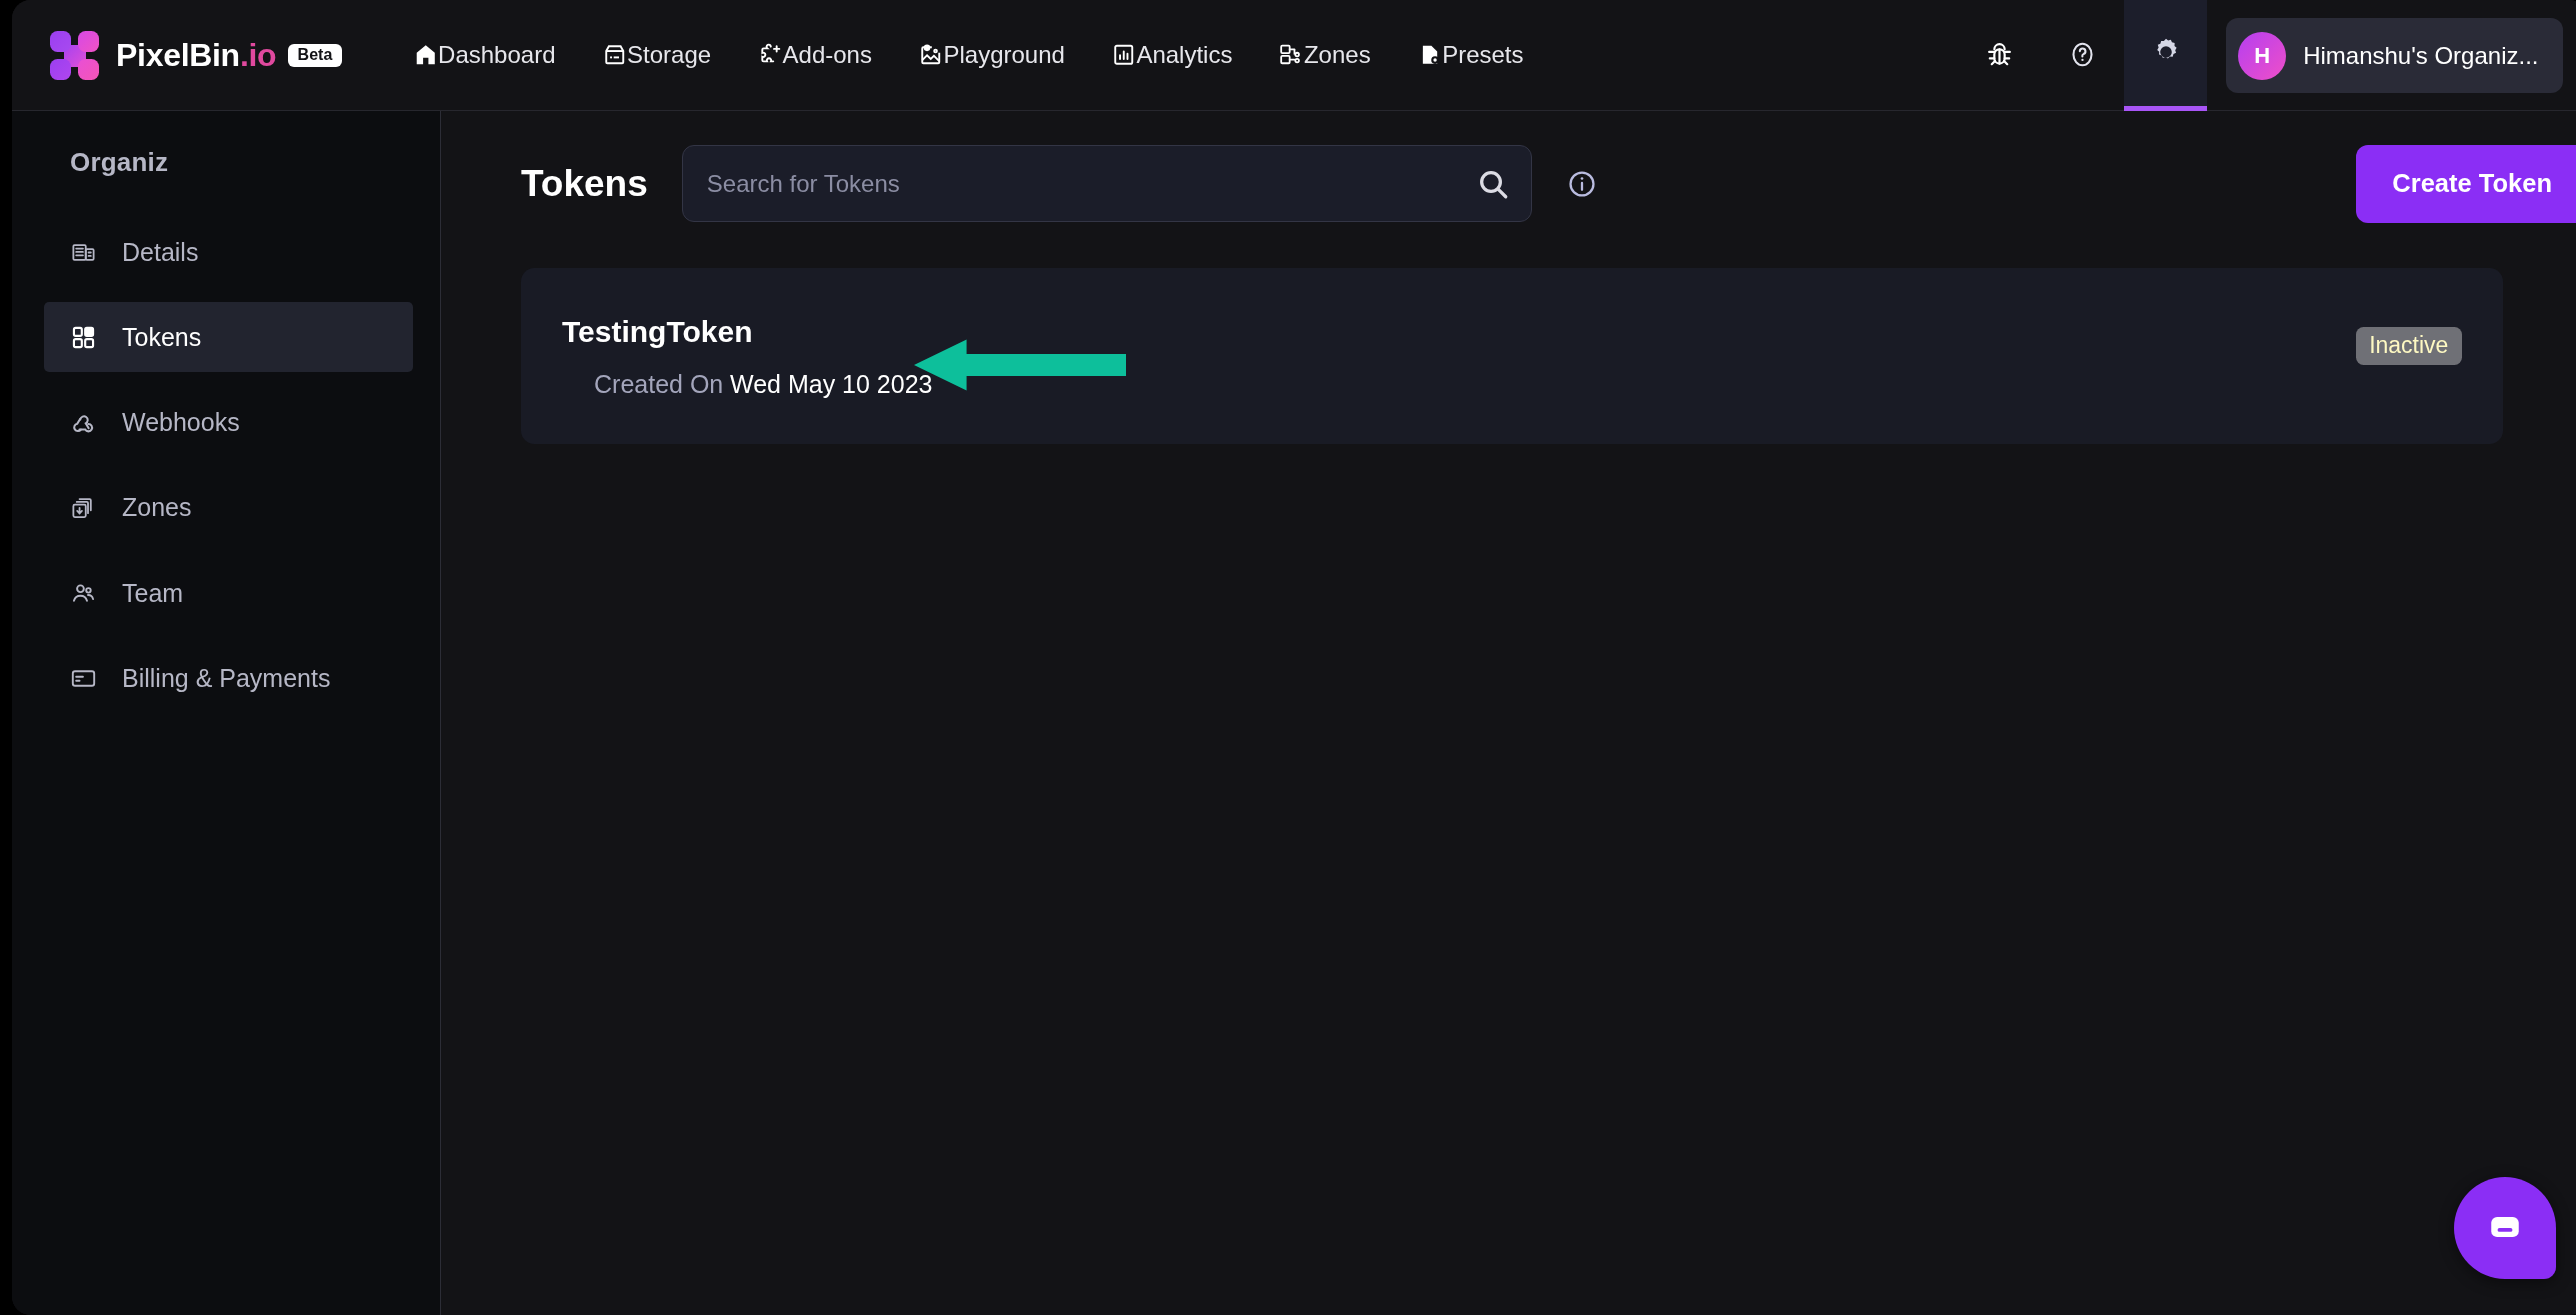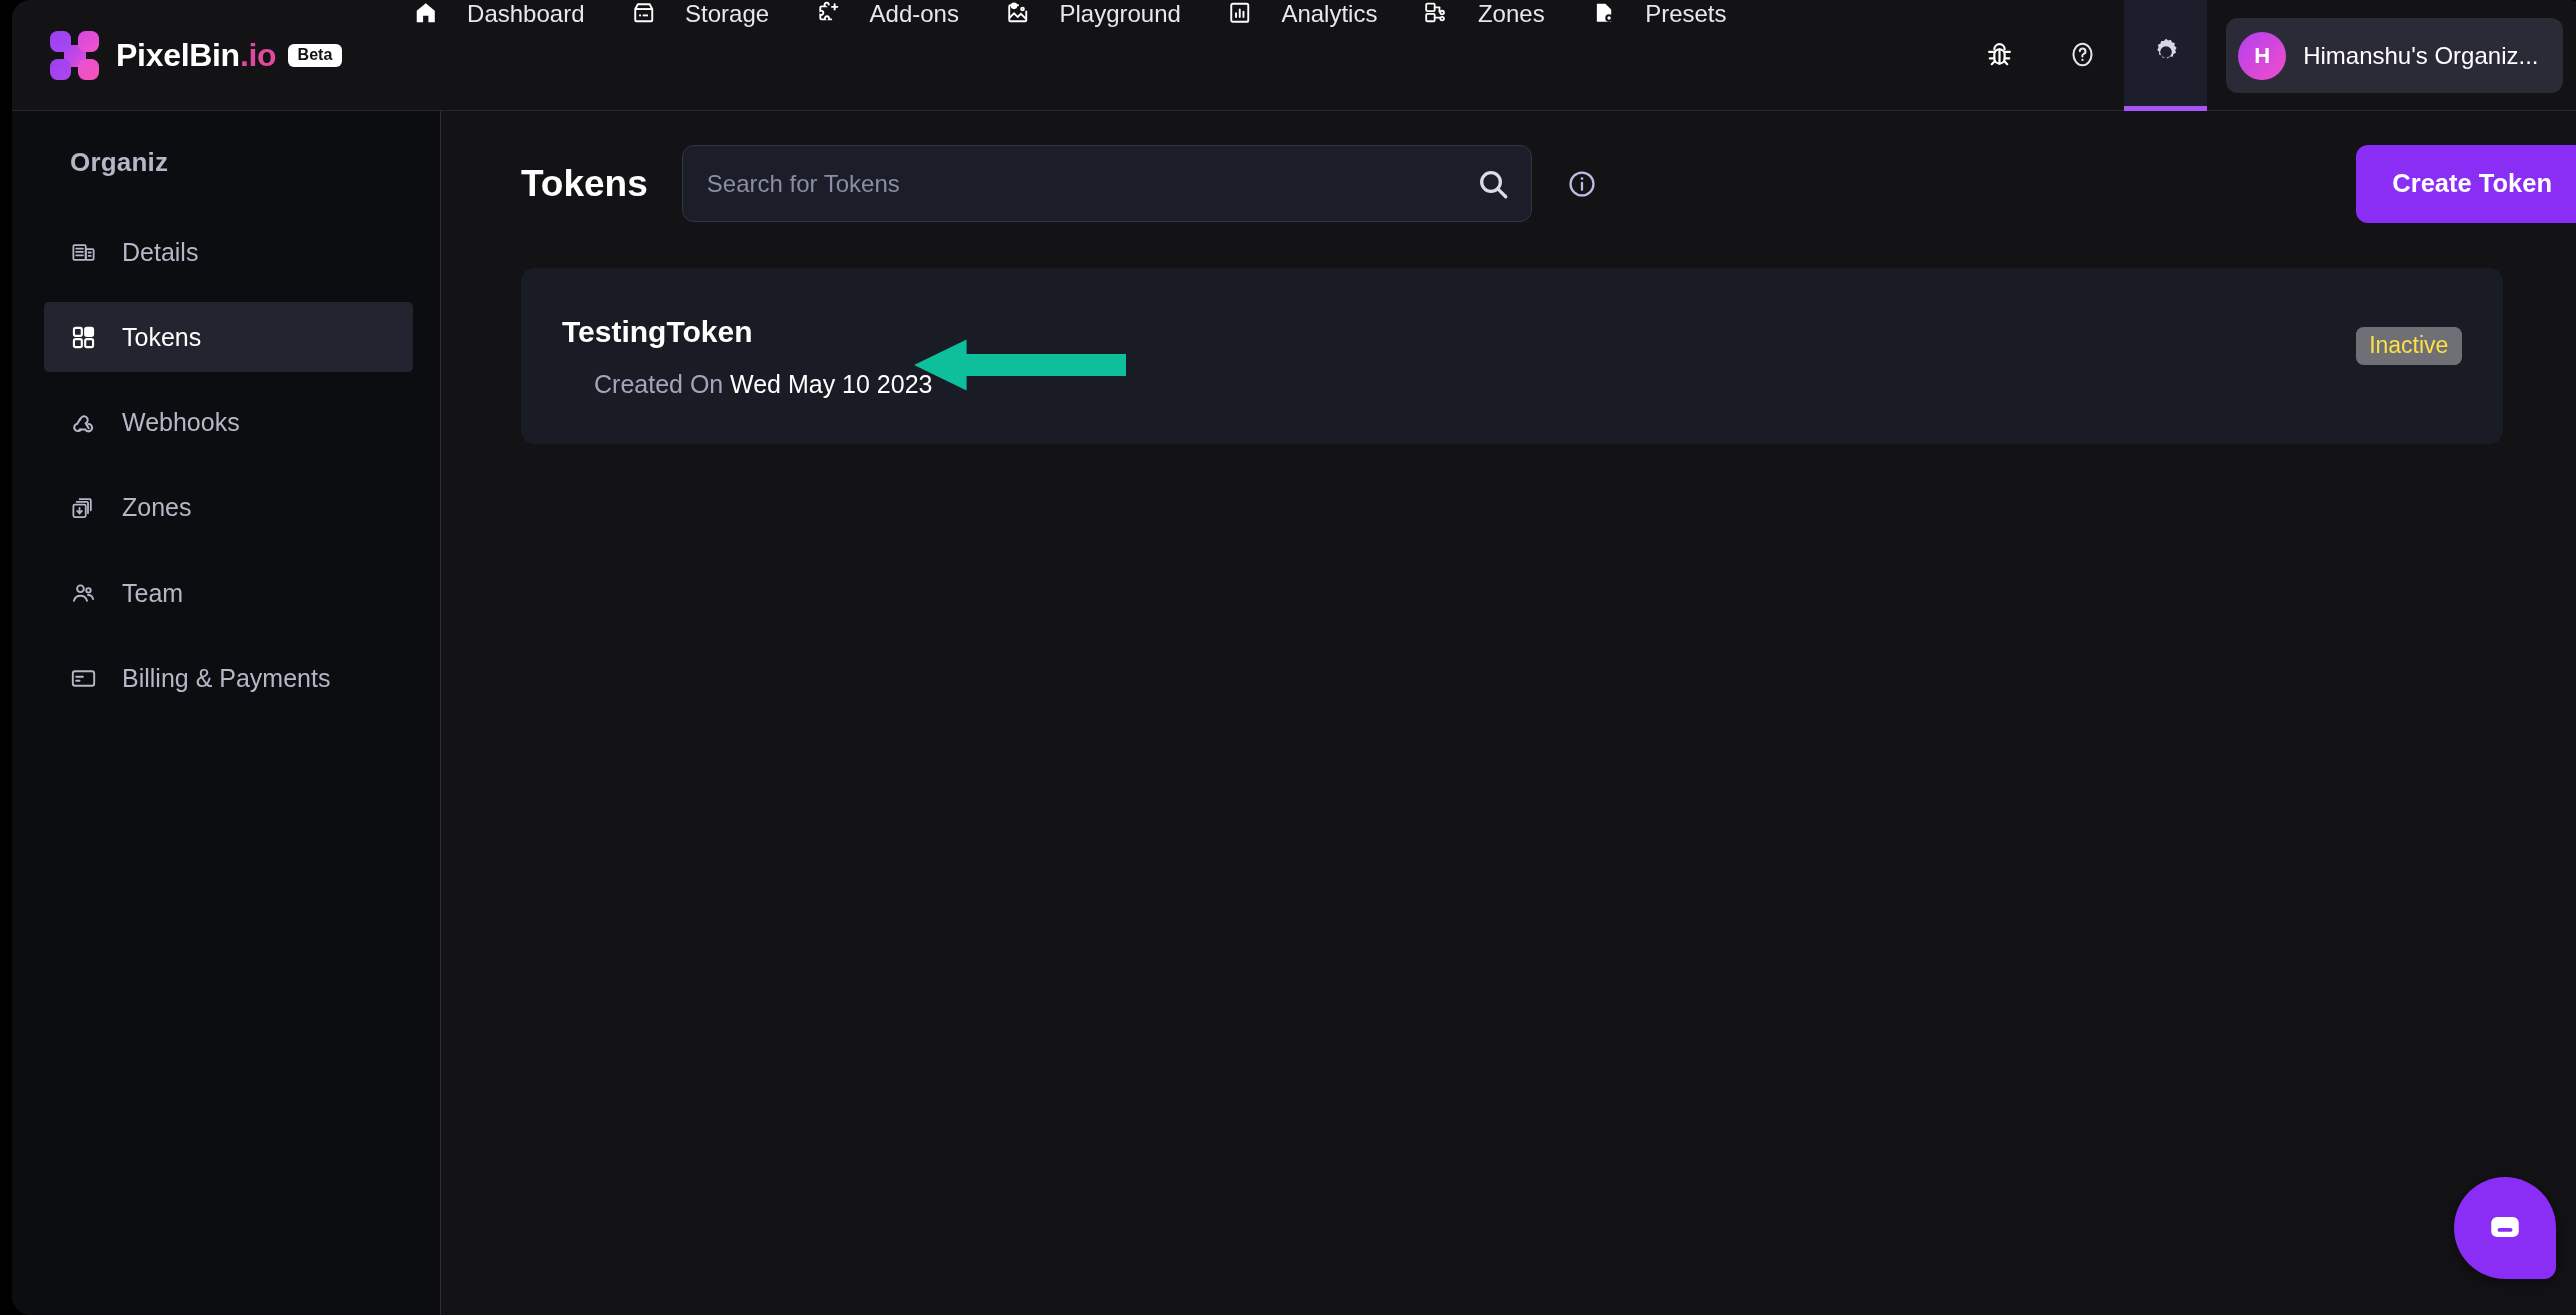--- a/index.html
+++ b/index.html
@@ -84,21 +84,22 @@
   }
 
   .nav-items {
     display: flex;
     align-items: center;
     margin-left: 48px;
     gap: 0px;
   }
   .nav-item {
     display: flex;
-    gap: 29px;
+    align-items: center;
+    gap: 0;
     padding: 0 23px;
     height: 111px;
     color: #e7e7ec;
     font-size: 24px;
     white-space: nowrap;
     cursor: pointer;
     box-sizing: border-box;
   }
   .nav-item svg { display: block; flex: 0 0 auto; }
 
@@ -279,21 +280,21 @@
     font-size: 25px;
     white-space: nowrap;
     margin-left: 32px;
   }
   .token-meta .lbl { color: #a3a5bb; }
   .token-meta .val { color: #ffffff; margin-left: 6.8px; }
   .status-badge {
     position: absolute;
     right: 41px; top: 59px;
     background: #6f7076;
-    color: #fde047;
+    color: #fef9c3;
     font-size: 23px;
     border-radius: 7.6px;
     padding: 6.8px 13.6px 8.5px;
     line-height: 1;
     white-space: nowrap;
   }
 
   
   .annotation-arrow {
     position: absolute;

